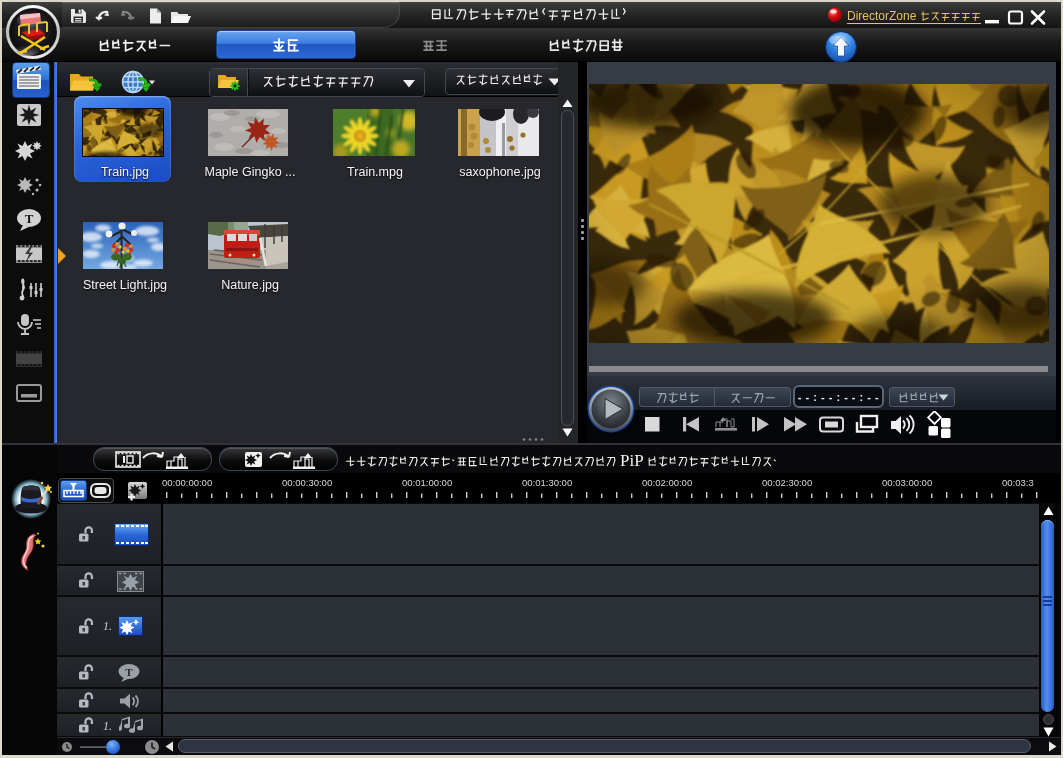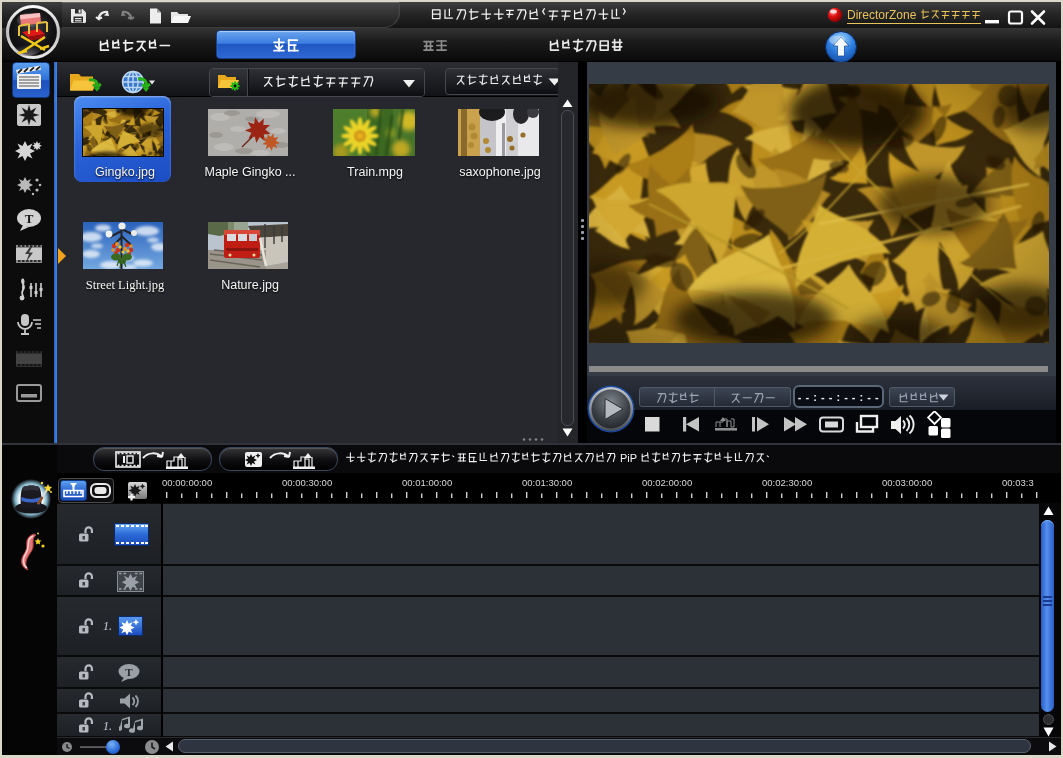--- a/index.html
+++ b/index.html
@@ -266,21 +266,21 @@
             <radialGradient id="rz" cx="0.35" cy="0.3" r="0.8">
 <stop offset="0" stop-color="#ff9090"></stop>
               <stop offset="0.4" stop-color="#e01010"></stop>
               <stop offset="1" stop-color="#700000"></stop>
             </radialGradient>
           </defs>
 <circle cx="8" cy="8" r="7.2" fill="url(#rz)"></circle>
           <ellipse cx="6.5" cy="4.6" rx="3.4" ry="2" fill="#ffffff" opacity="0.75"></ellipse>
         </svg>
       </div>
-<div style="position:absolute;left:845px;top:6px;height:16px;border-bottom:1px solid #e8c35a;display:flex;align-items:flex-start">
+<div style="position:absolute;left:845px;top:6px;height:16px;border-bottom:1px solid #e8c35a;display:flex;align-items:center">
         <span style="font-family:'Liberation Sans',sans-serif;font-size:12px;color:#e8c35a;">DirectorZone&nbsp;</span>
         <svg width="61" height="12" viewBox="0 0 61 12" style="display:block">
           <polyline points="1.5,3.9 8.7,3.9" fill="none" stroke="#e8c35a" stroke-width="1.02" stroke-linecap="round" stroke-linejoin="round"></polyline>
           <polyline points="3.1,1.8 3.1,10.0" fill="none" stroke="#e8c35a" stroke-width="1.02" stroke-linecap="round" stroke-linejoin="round"></polyline>
           <polyline points="3.1,10.0 8.2,8.0" fill="none" stroke="#e8c35a" stroke-width="1.02" stroke-linecap="round" stroke-linejoin="round"></polyline>
           <polyline points="12.2,2.9 18.4,2.9" fill="none" stroke="#e8c35a" stroke-width="1.02" stroke-linecap="round" stroke-linejoin="round"></polyline>
           <polyline points="16.8,2.9 15.3,6.9 12.2,10.0" fill="none" stroke="#e8c35a" stroke-width="1.02" stroke-linecap="round" stroke-linejoin="round"></polyline>
           <polyline points="15.3,6.4 18.4,10.0" fill="none" stroke="#e8c35a" stroke-width="1.02" stroke-linecap="round" stroke-linejoin="round"></polyline>
           <polyline points="21.9,3.4 29.1,3.4" fill="none" stroke="#e8c35a" stroke-width="1.02" stroke-linecap="round" stroke-linejoin="round"></polyline>
           <polyline points="22.4,7.4 28.6,7.4" fill="none" stroke="#e8c35a" stroke-width="1.02" stroke-linecap="round" stroke-linejoin="round"></polyline>
@@ -656,21 +656,21 @@
 <div style="position:absolute;left:579px;top:217px;width:3px;height:3px;background:#9aa0a8;border-radius:1px"></div>
 <div style="position:absolute;left:579px;top:223px;width:3px;height:3px;background:#9aa0a8;border-radius:1px"></div>
 <div style="position:absolute;left:579px;top:229px;width:3px;height:3px;background:#9aa0a8;border-radius:1px"></div>
 <div style="position:absolute;left:579px;top:235px;width:3px;height:3px;background:#9aa0a8;border-radius:1px"></div>
 <div style="position:absolute;left:72px;top:94px;width:97px;height:86px;border-radius:8px;background:linear-gradient(160deg,#4a8cf0,#2a62d8 45%,#1b4cc4);box-shadow:inset 0 1px 2px rgba(255,255,255,0.45)"></div>
 <div style="position:absolute;left:81px;top:107px;width:80px;height:47px;outline:1px solid #0a0a0a">
         <svg width="80" height="47">
           <use href="#ging" width="112" height="63" x="-16" y="-8"></use>
         </svg>
       </div>
-<div style="position:absolute;left:73px;top:163px;width:100px;font-family:'Liberation Sans',sans-serif;font-size:12.5px;color:#f5f5f5;text-align:center;text-shadow:0 1px 2px #000;white-space:nowrap">Gingko.jpg</div>
+<div style="position:absolute;left:73px;top:163px;width:100px;font-family:'Liberation Sans',sans-serif;font-size:12.5px;color:#f5f5f5;text-align:center;text-shadow:0 1px 2px #000;white-space:nowrap">Train.jpg</div>
 <div style="position:absolute;left:206px;top:107px;width:80px;height:47px">
 <svg width="80" height="47" viewBox="0 0 80 47">
 <rect width="80" height="47" fill="#b0aeaa"></rect>
 <g fill="#c2c0bc" opacity="0.8">
             <ellipse cx="12" cy="8" rx="10" ry="4"></ellipse>
             <ellipse cx="60" cy="5" rx="12" ry="4"></ellipse>
             <ellipse cx="30" cy="20" rx="8" ry="3"></ellipse>
             <ellipse cx="70" cy="22" rx="8" ry="3"></ellipse>
             <ellipse cx="16" cy="38" rx="10" ry="4"></ellipse>
             <ellipse cx="52" cy="44" rx="10" ry="3"></ellipse>
@@ -810,21 +810,21 @@
             <circle cx="40" cy="30" r="1.6"></circle>
           </g>
 <g fill="#3a6a22">
             <ellipse cx="33" cy="35" rx="5" ry="3.5"></ellipse>
             <ellipse cx="44" cy="35" rx="5" ry="3.5"></ellipse>
             <ellipse cx="39" cy="39" rx="4" ry="3"></ellipse>
           </g>
 <path d="M36,38 L34,44 M40,38 L43,45 M38,39 L37,46" stroke="#2e5a1c" stroke-width="1.2"></path>
 </svg>
       </div>
-<div style="position:absolute;left:63px;top:276px;width:120px;font-family:Liberation Serif, serif;font-size:12.5px;color:#f5f5f5;text-align:center;text-shadow:0 1px 2px #000;white-space:nowrap">Street Light.jpg</div>
+<div style="position:absolute;left:63px;top:276px;width:120px;font-family:Liberation Sans, sans-serif;font-size:12.5px;color:#f5f5f5;text-align:center;text-shadow:0 1px 2px #000;white-space:nowrap">Street Light.jpg</div>
 <div style="position:absolute;left:206px;top:220px;width:80px;height:47px">
 <svg width="80" height="47" viewBox="0 0 80 47">
 <rect width="80" height="47" fill="#b9c4ce"></rect>
 <path d="M0,0 h26 v10 L12,14 L0,12 Z" fill="#5a6a48"></path>
 <path d="M20,0 h20 v8 h-20 Z" fill="#8a9a78" opacity="0.7"></path>
 <path d="M40,4 L80,2 L80,14 L46,16 Z" fill="#4a453c"></path>
 <path d="M46,16 L80,14 L80,40 L58,44 Z" fill="#c9c5bb"></path>
 <path d="M58,44 L80,40 L80,47 L56,47 Z" fill="#a8a49a"></path>
 <rect x="0" y="28" width="58" height="19" fill="#9a948a"></rect>
 <path d="M2,32 l52,6 M2,38 l50,7 M6,28 l48,5" stroke="#6a645c" stroke-width="1.6"></path>
@@ -1118,21 +1118,21 @@
           <polyline points="241.3,2.5 247.8,2.5 248.3,5.2" fill="none" stroke="#f2f2f2" stroke-width="1.08" stroke-linecap="round" stroke-linejoin="round"></polyline>
           <polyline points="244.5,2.5 242.4,7.3 240.7,10.6" fill="none" stroke="#f2f2f2" stroke-width="1.08" stroke-linecap="round" stroke-linejoin="round"></polyline>
           <polyline points="248.3,5.2 246.7,10.6" fill="none" stroke="#f2f2f2" stroke-width="1.08" stroke-linecap="round" stroke-linejoin="round"></polyline>
           <polyline points="252.1,3.0 252.1,10.0 258.6,10.0" fill="none" stroke="#f2f2f2" stroke-width="1.08" stroke-linecap="round" stroke-linejoin="round"></polyline>
           <polyline points="252.1,5.7 257.5,4.1" fill="none" stroke="#f2f2f2" stroke-width="1.08" stroke-linecap="round" stroke-linejoin="round"></polyline>
           <polyline points="257.5,1.9 258.0,7.3" fill="none" stroke="#f2f2f2" stroke-width="1.08" stroke-linecap="round" stroke-linejoin="round"></polyline>
           <polyline points="262.9,2.5 269.4,2.5 269.9,5.2" fill="none" stroke="#f2f2f2" stroke-width="1.08" stroke-linecap="round" stroke-linejoin="round"></polyline>
           <polyline points="266.1,2.5 264.0,7.3 262.3,10.6" fill="none" stroke="#f2f2f2" stroke-width="1.08" stroke-linecap="round" stroke-linejoin="round"></polyline>
           <polyline points="269.9,5.2 268.3,10.6" fill="none" stroke="#f2f2f2" stroke-width="1.08" stroke-linecap="round" stroke-linejoin="round"></polyline>
         </svg>
-        <span style="font-family:Liberation Sans, sans-serif;font-size:11px;color:#f2f2f2;padding:0 3px">PiP</span>
+        <span style="font-family:Liberation Serif, serif;font-size:17px;color:#f2f2f2;padding:0 3px">PiP</span>
         <svg width="131" height="13" viewBox="0 0 131 13" style="display:block">
           <polyline points="2.2,3.0 2.2,10.0 8.6,10.0" fill="none" stroke="#f2f2f2" stroke-width="1.08" stroke-linecap="round" stroke-linejoin="round"></polyline>
           <polyline points="2.2,5.7 7.6,4.1" fill="none" stroke="#f2f2f2" stroke-width="1.08" stroke-linecap="round" stroke-linejoin="round"></polyline>
           <polyline points="7.6,1.9 8.1,7.3" fill="none" stroke="#f2f2f2" stroke-width="1.08" stroke-linecap="round" stroke-linejoin="round"></polyline>
           <polyline points="12.4,3.0 20.0,3.0" fill="none" stroke="#f2f2f2" stroke-width="1.08" stroke-linecap="round" stroke-linejoin="round"></polyline>
           <polyline points="16.2,1.4 15.1,11.1" fill="none" stroke="#f2f2f2" stroke-width="1.08" stroke-linecap="round" stroke-linejoin="round"></polyline>
           <polyline points="13.0,8.4 16.2,10.6 19.4,9.0" fill="none" stroke="#f2f2f2" stroke-width="1.08" stroke-linecap="round" stroke-linejoin="round"></polyline>
           <polyline points="23.3,2.5 23.3,8.0 28.3,8.0" fill="none" stroke="#f2f2f2" stroke-width="1.08" stroke-linecap="round" stroke-linejoin="round"></polyline>
           <polyline points="23.3,4.7 27.5,3.4" fill="none" stroke="#f2f2f2" stroke-width="1.08" stroke-linecap="round" stroke-linejoin="round"></polyline>
           <polyline points="27.5,1.7 27.9,5.9" fill="none" stroke="#f2f2f2" stroke-width="1.08" stroke-linecap="round" stroke-linejoin="round"></polyline>

